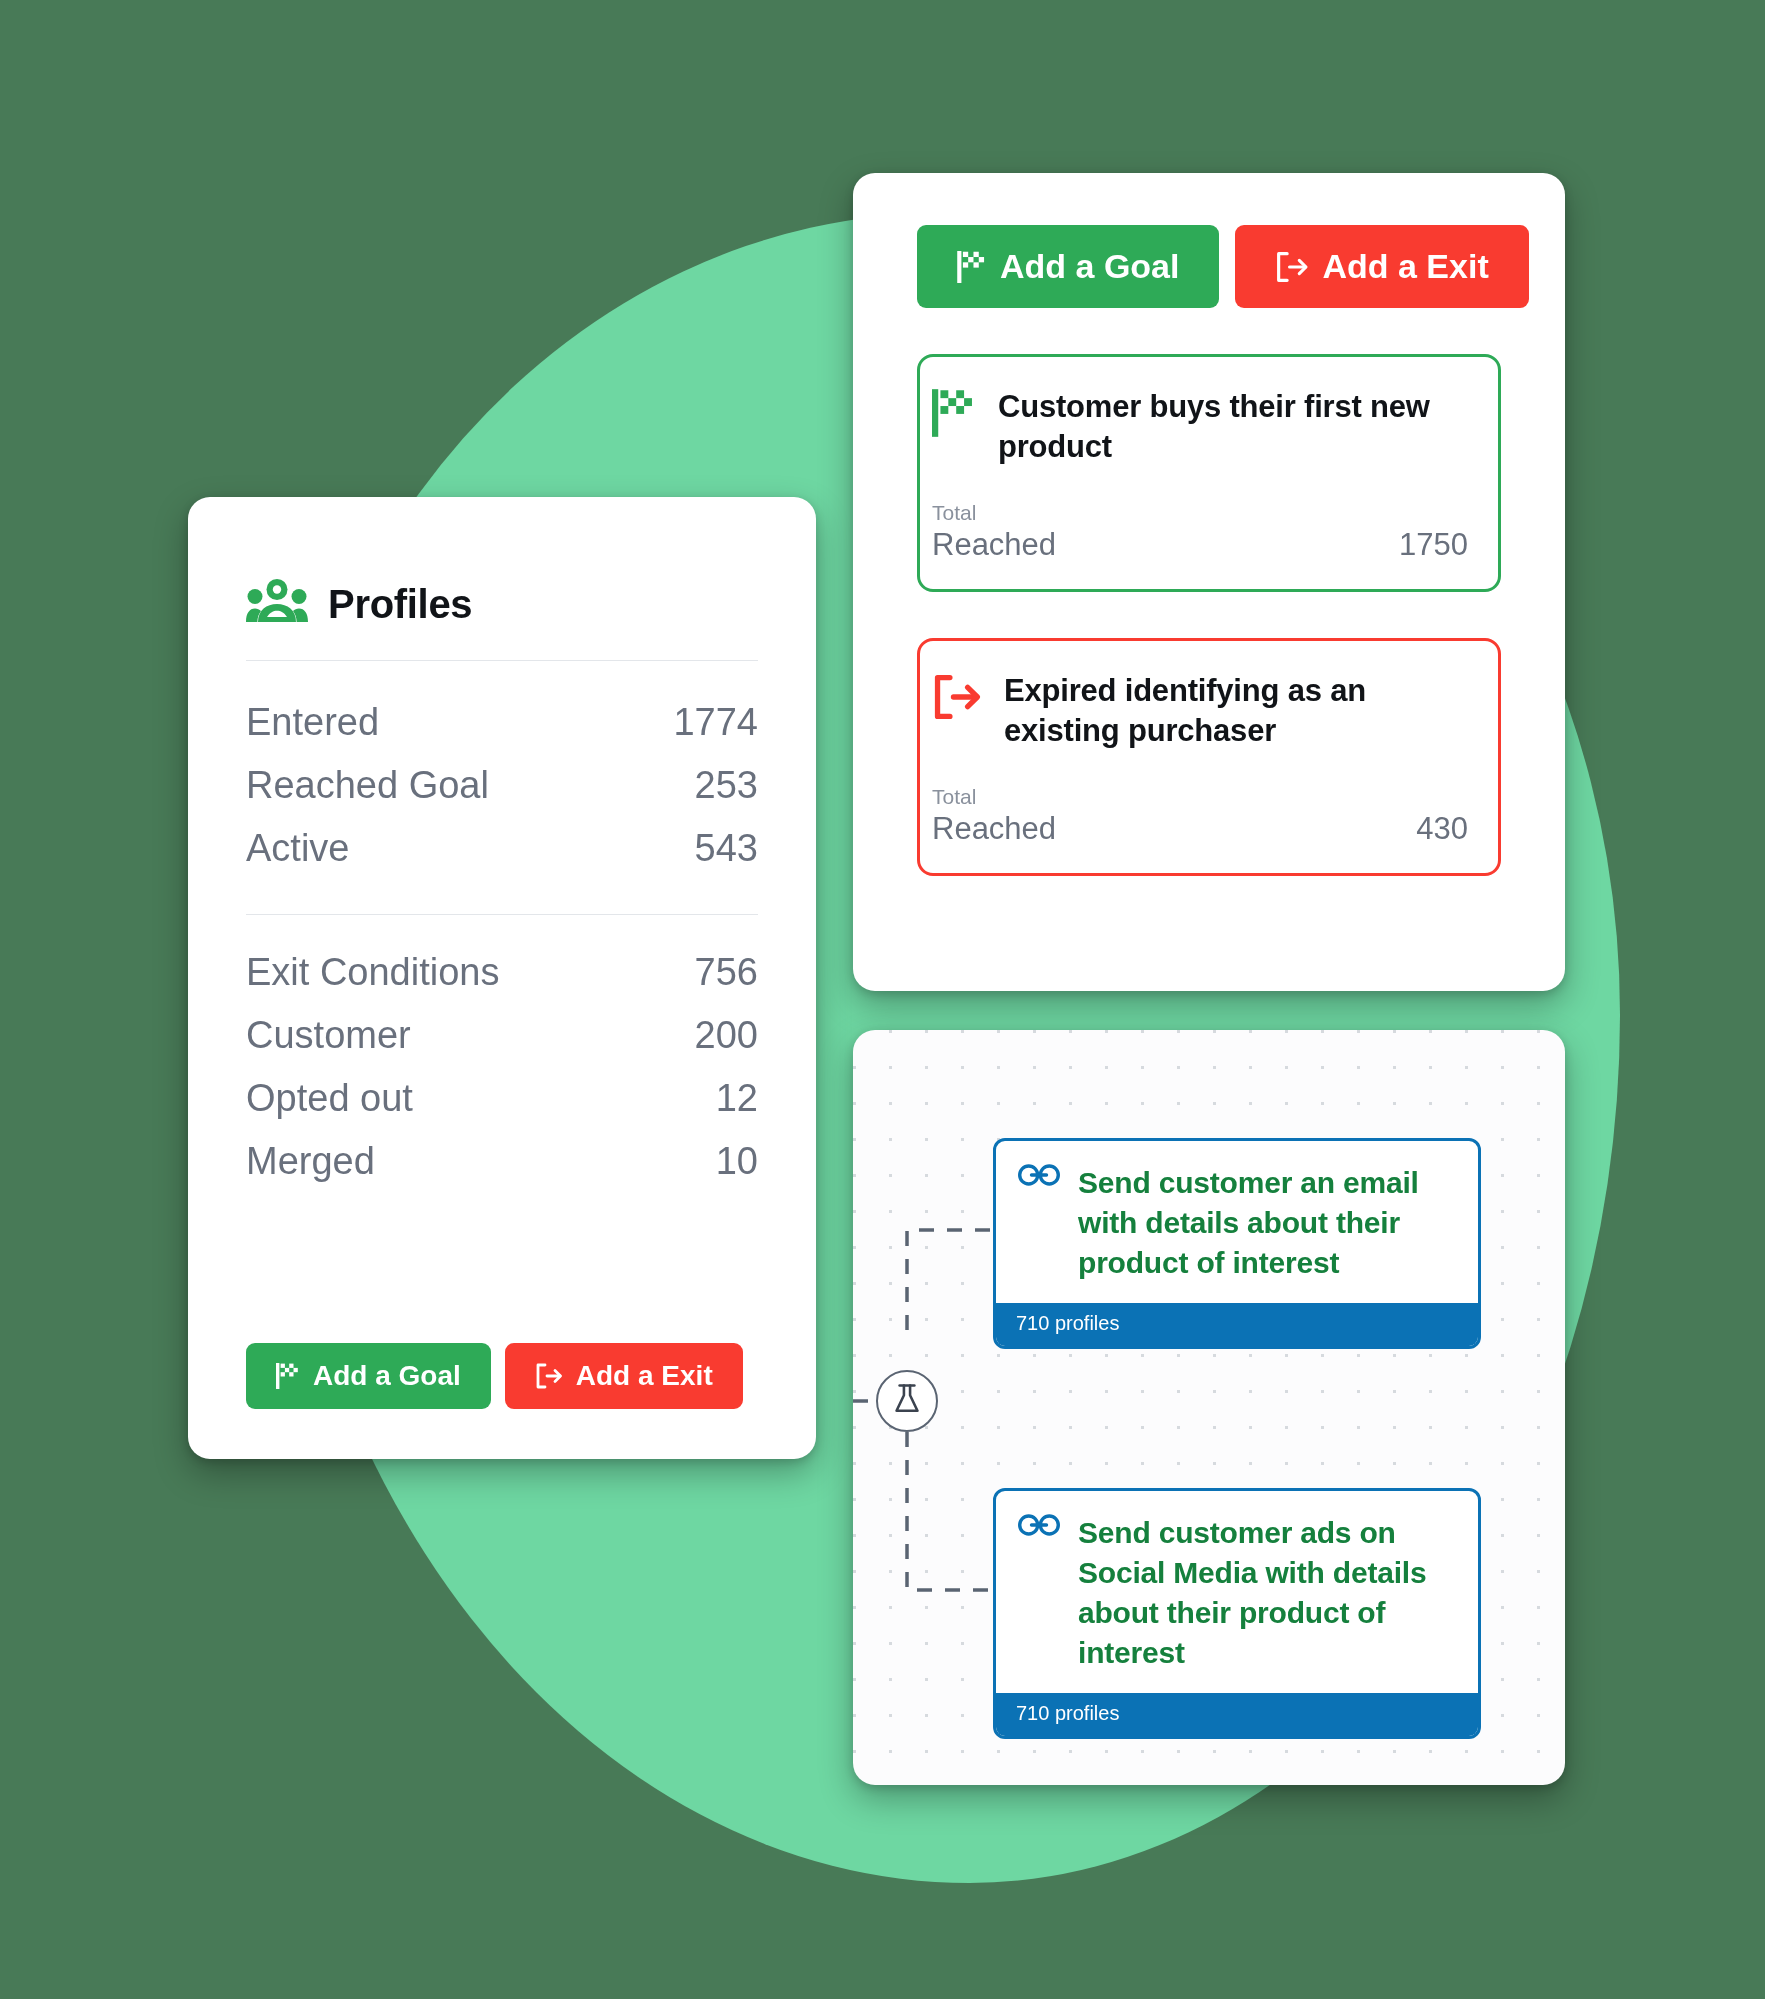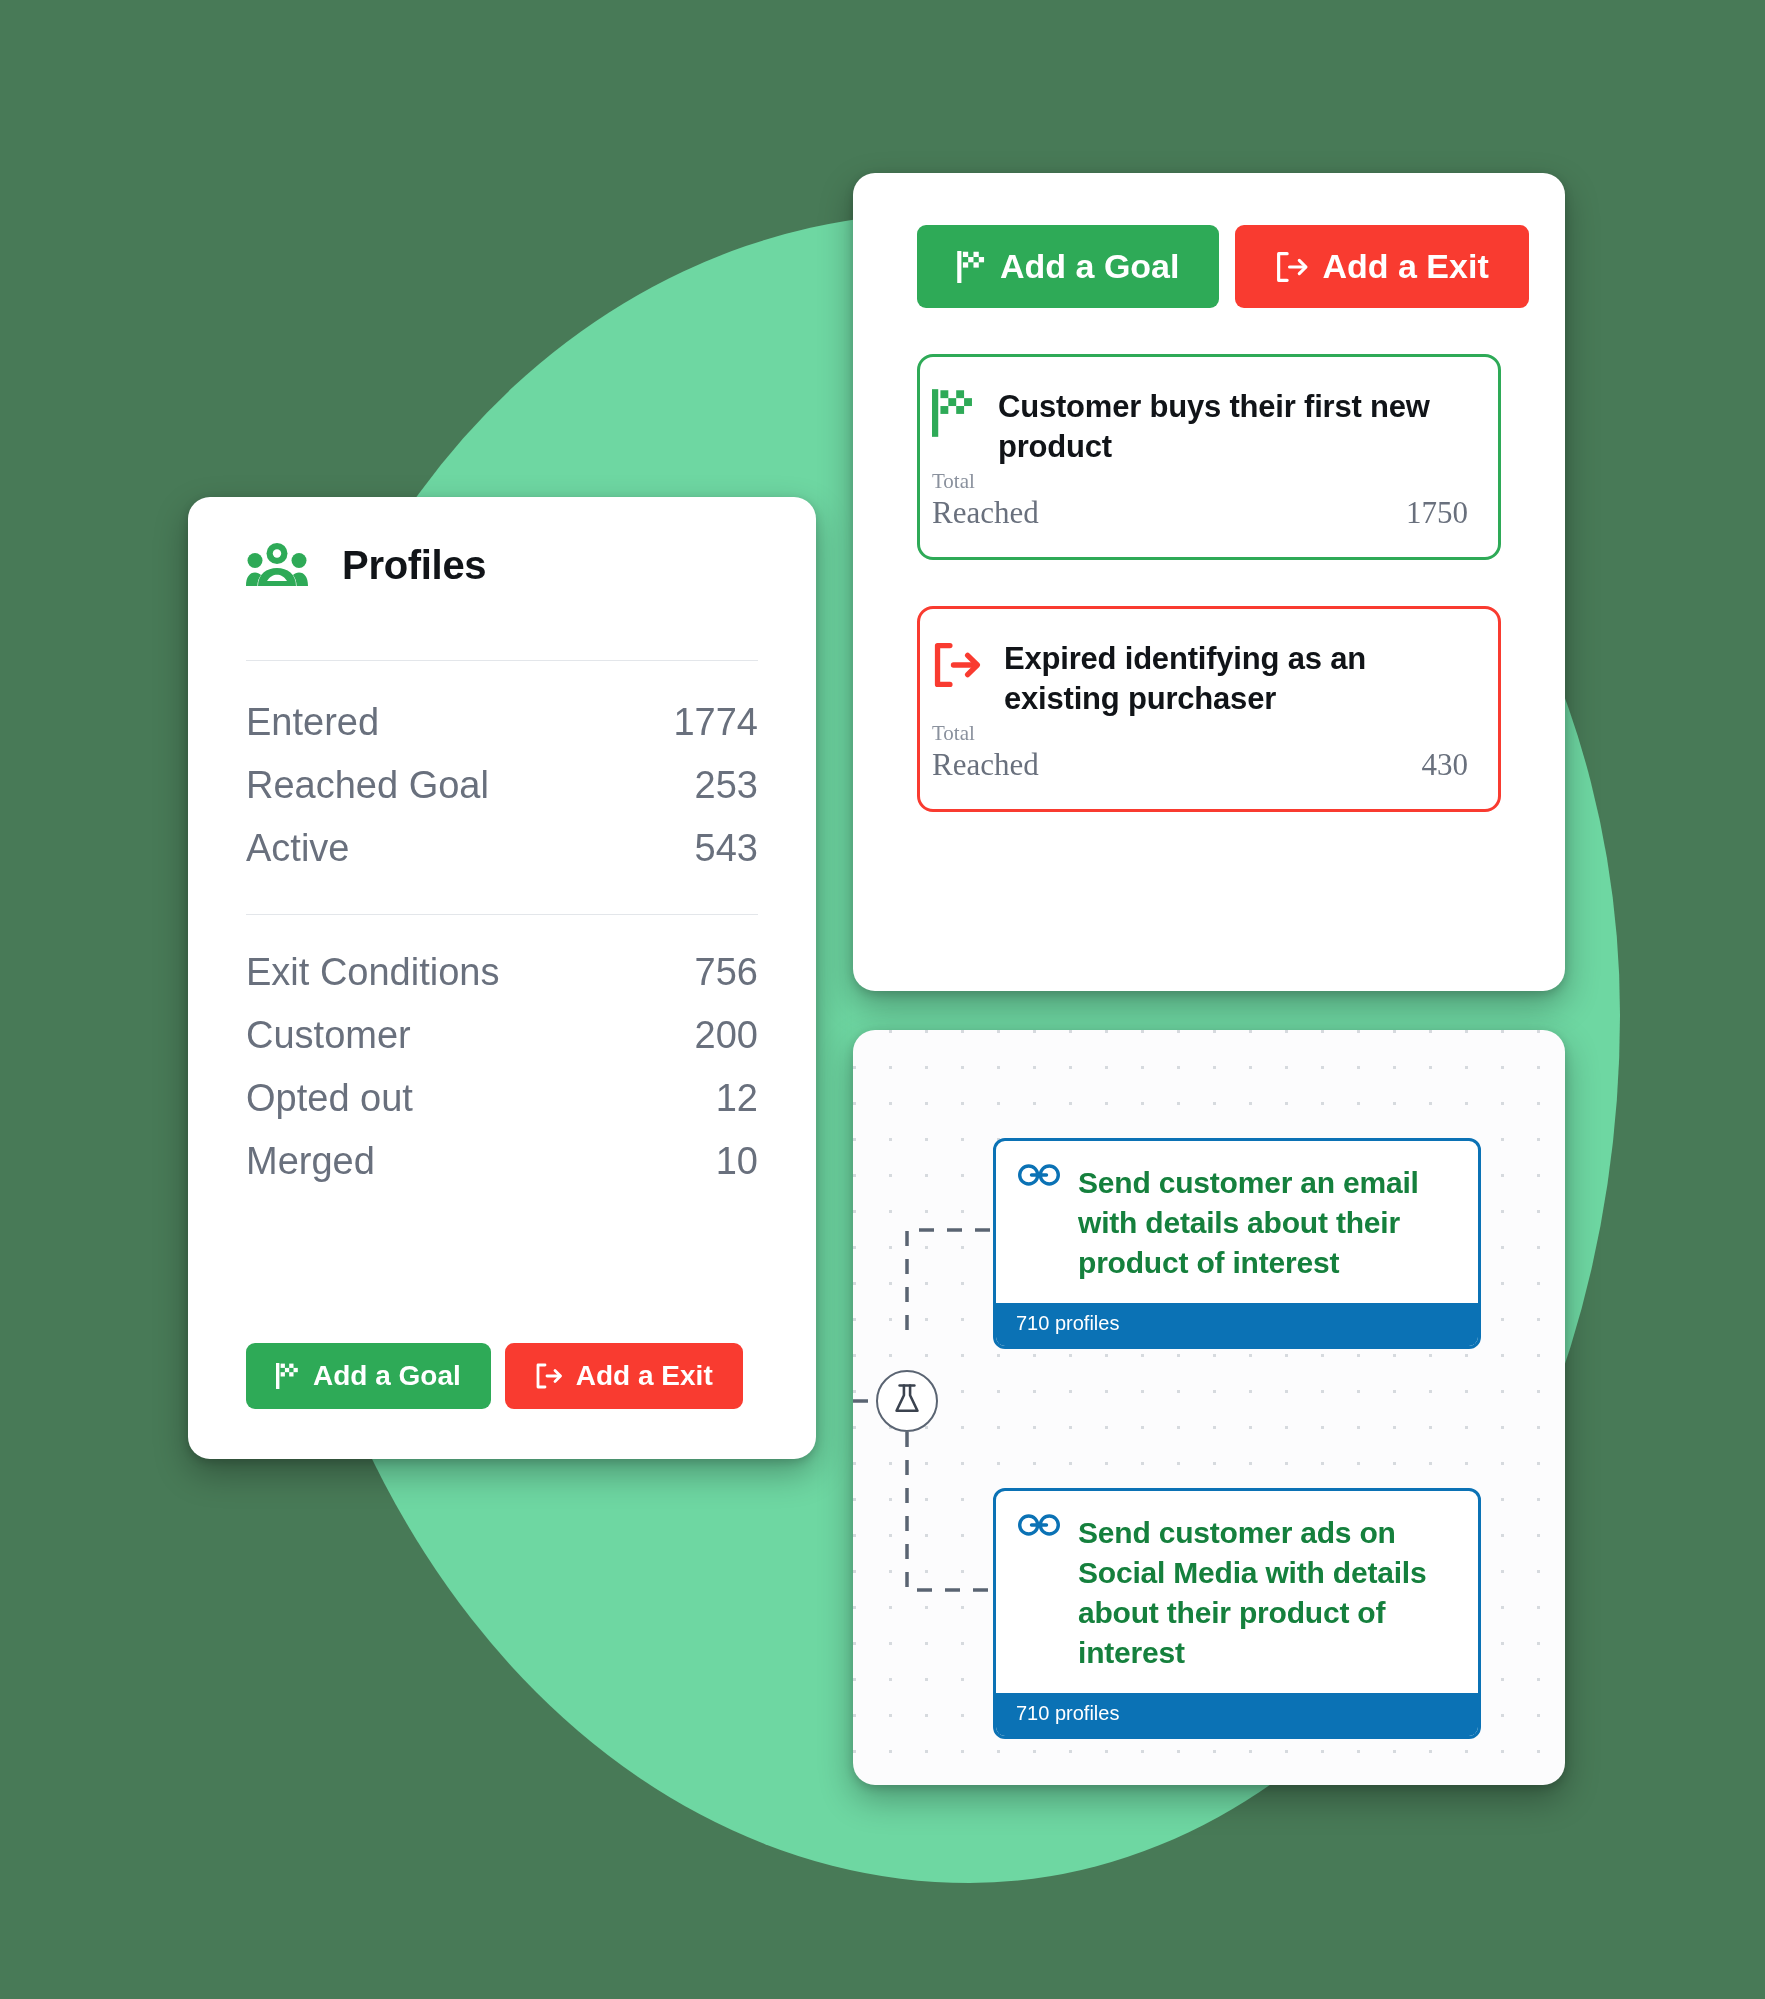--- a/index.html
+++ b/index.html
@@ -43,22 +43,22 @@
     left: 188px;
     top: 497px;
     width: 628px;
     height: 962px;
     padding: 46px 58px 50px 58px;
     display: flex;
     flex-direction: column;
   }
   .profiles-head {
     display: flex;
-    align-items: flex-start;
-    gap: 34px;
+    align-items: flex-end;
+    gap: 20px;
     height: 84px;
   }
   .profiles-title {
     font-size: 40px;
     font-weight: bold;
     color: #111418;
     letter-spacing: -0.3px;
   }
   .hr {
     height: 1px;
@@ -133,24 +133,24 @@
     gap: 22px;
   }
   .oc-title {
     font-size: 31px;
     font-weight: bold;
     color: #111418;
     line-height: 1.30;
     letter-spacing: -0.2px;
   }
   .oc-foot {
+    margin-top: 32px;
     display: flex;
     justify-content: space-between;
     align-items: flex-end;
-    font-family: Liberation Serif, serif;
   }
   .oc-label-wrap { display: flex; flex-direction: column; }
   .oc-total { font-size: 21px; color: #8a919d; line-height: 1.25; }
   .oc-reached { font-size: 31px; color: #69707d; line-height: 1.2; }
   .oc-value { font-size: 31px; color: #69707d; }
 
   
   #flow-card {
     left: 853px;
     top: 1030px;

